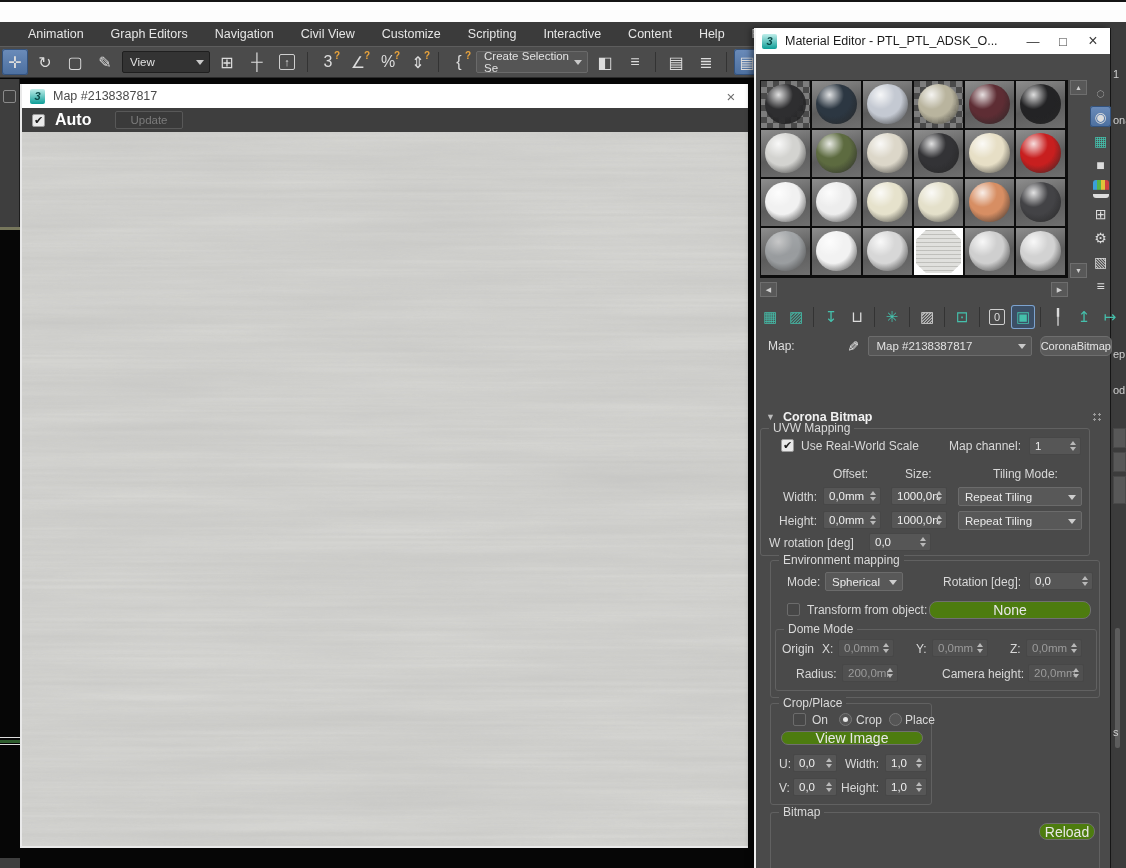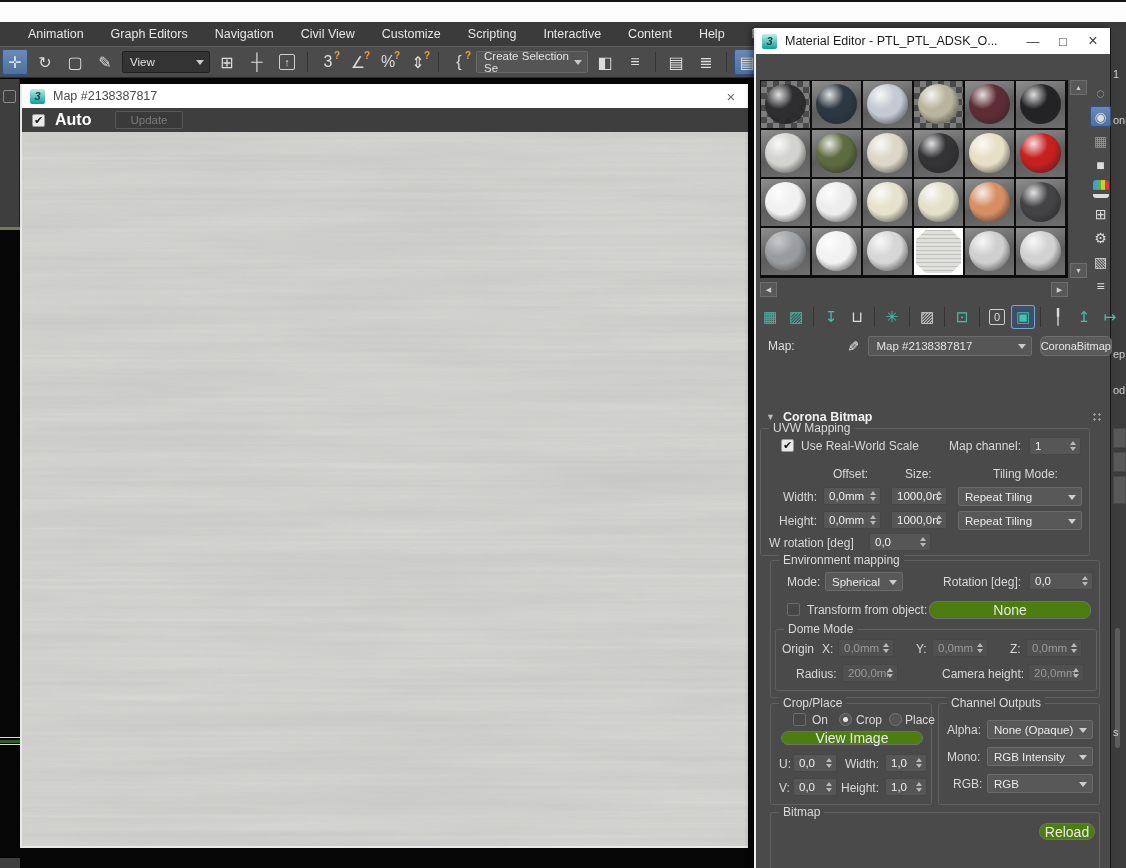--- a/index.html
+++ b/index.html
@@ -508,35 +508,20 @@
         <span class="lbl" style="left:8px;top:53px">U:</span>
         <span class="field spin" style="left:22px;top:50px;width:44px">0,0</span>
         <span class="lbl" style="left:74px;top:53px">Width:</span>
         <span class="field spin" style="left:114px;top:50px;width:42px">1,0</span>
         <span class="lbl" style="left:8px;top:77px">V:</span>
         <span class="field spin" style="left:22px;top:74px;width:44px">0,0</span>
         <span class="lbl" style="left:70px;top:77px">Height:</span>
         <span class="field spin" style="left:114px;top:74px;width:42px">1,0</span>
       </div>
 
-      <div class="group" style="left:182px;top:627px;width:162px;height:102px">
-        <span class="glabel">Channel Outputs</span>
-        <span class="lbl" style="left:8px;top:19px">Alpha:</span>
-        <span class="dropdown" style="left:48px;top:16px;width:106px">
-            <span>None (Opaque)</span>
-          </span>
-        <span class="lbl" style="left:8px;top:46px">Mono:</span>
-        <span class="dropdown" style="left:48px;top:43px;width:106px">
-            <span>RGB Intensity</span>
-          </span>
-        <span class="lbl" style="left:14px;top:73px">RGB:</span>
-        <span class="dropdown" style="left:48px;top:70px;width:106px">
-            <span>RGB</span>
-          </span>
-      </div>
 
       <div class="group" style="left:14px;top:736px;width:330px;height:104px;border-bottom:none">
         <span class="glabel">Bitmap</span>
         <span class="btn" style="left:268px;top:10px;width:56px;height:17px">Reload</span>
 
       </div>
     </div>
   </div>
 
   <div class="abs" id="right-sliver">

